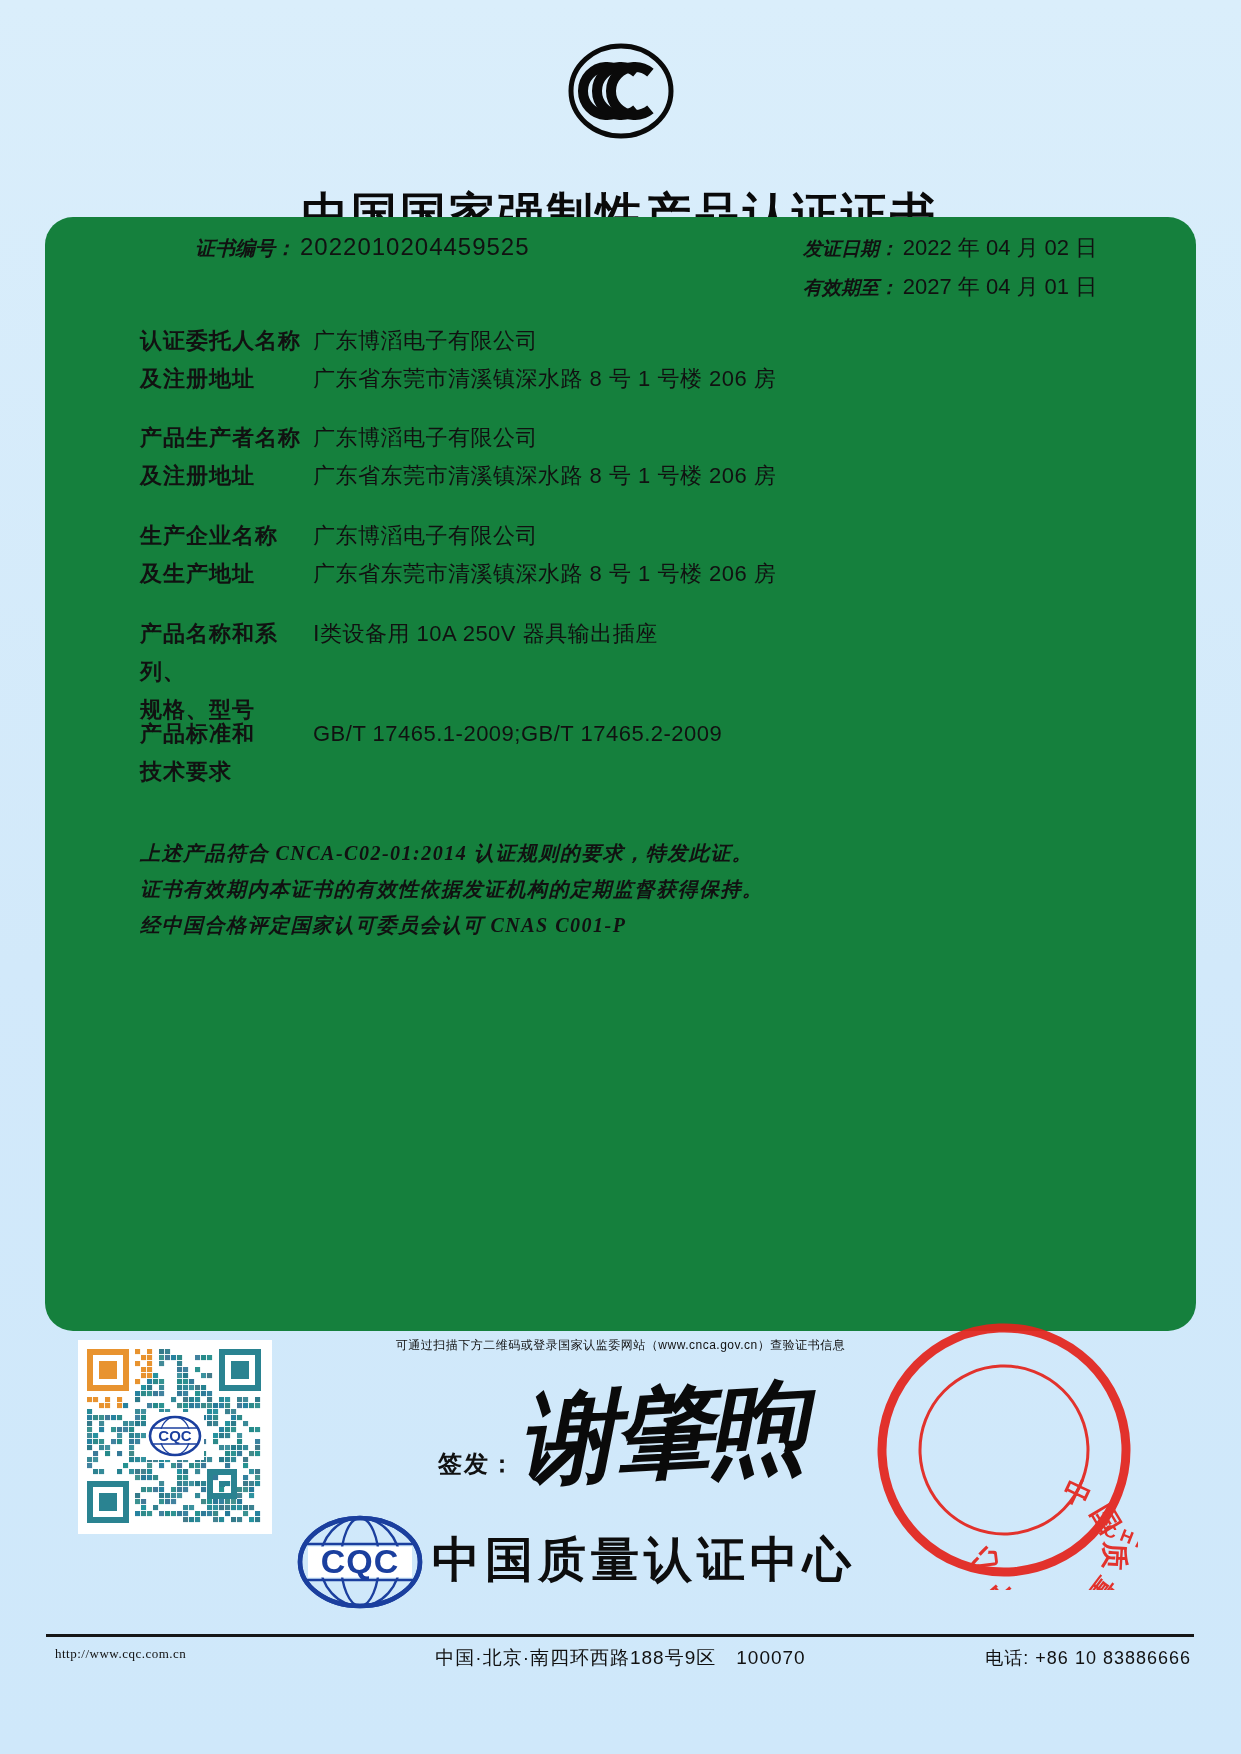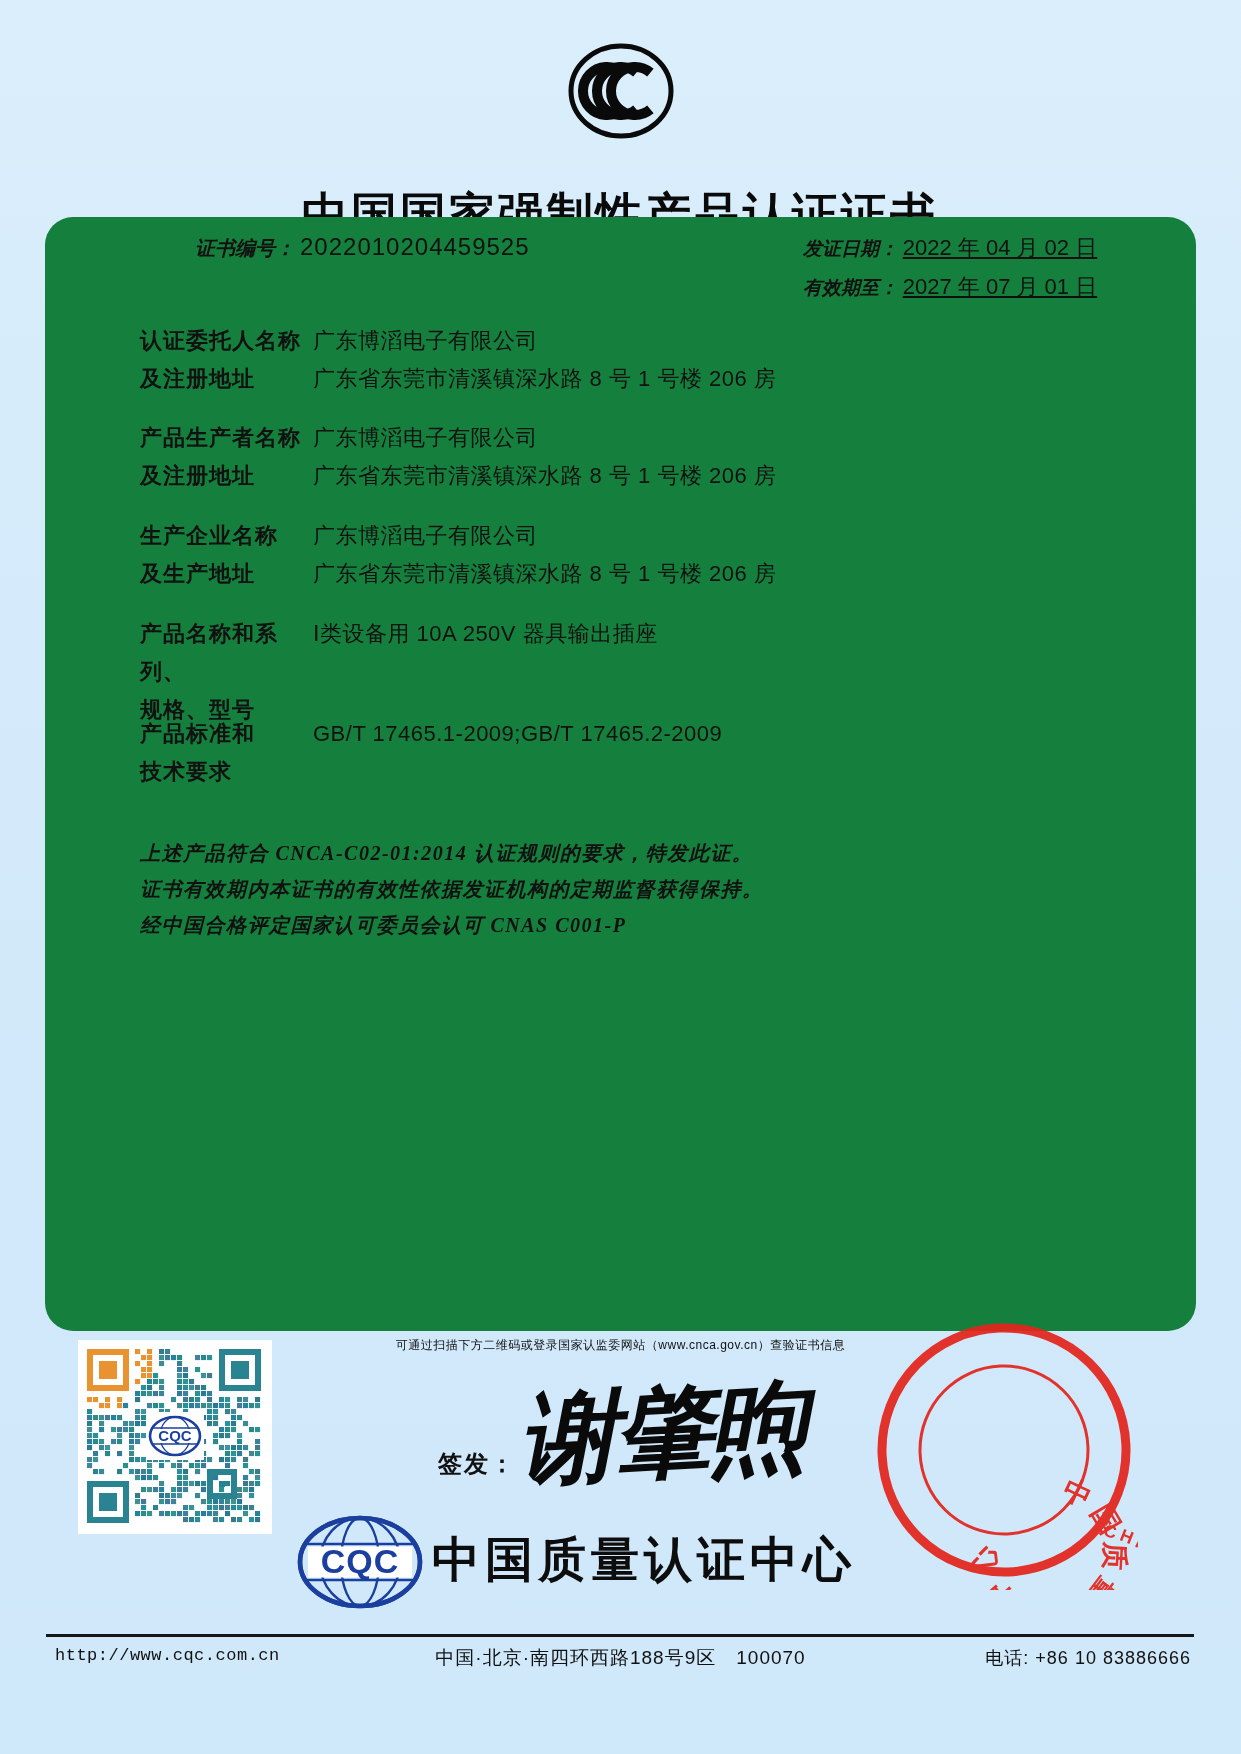--- a/index.html
+++ b/index.html
@@ -12,40 +12,40 @@
   .header{position:absolute;left:0;top:40px;width:100%;display:flex;align-items:center;justify-content:center;gap:42px;flex-direction:column;}
   .title{font-size:46px;font-weight:bold;letter-spacing:3px;color:#0a0a0a;}
   .panel{
     position:absolute;left:45px;top:217px;width:1151px;height:1114px;
     background:#15803d;border-radius:28px;
   }
   .kai{font-family:"Liberation Serif",serif;font-style:italic;font-weight:bold;}
   .certrow{position:absolute;left:150px;top:16px;font-size:20px;}
   .certrow .num{font-style:normal;font-weight:normal;font-family:"Liberation Sans",sans-serif;font-size:24px;letter-spacing:1px;}
   .dates{position:absolute;left:758px;top:12px;line-height:38px;font-size:19px;}
-  .dates .val{font-style:normal;font-weight:normal;font-family:"Liberation Sans",sans-serif;font-size:22px;text-decoration:underline;}
+  .dates .val{font-style:normal;font-weight:normal;font-family:"Liberation Sans",sans-serif;font-size:22px;}
   .frow{position:absolute;left:95px;right:40px;display:grid;grid-template-columns:173px 1fr;line-height:38px;font-size:22px;}
   .frow .lbl{font-weight:bold;letter-spacing:1px;}
   .frow .val{letter-spacing:0.5px;}
   .statements{position:absolute;left:95px;top:618px;line-height:36px;font-size:20px;letter-spacing:1.5px;
     font-family:"Liberation Serif",serif;font-style:italic;font-weight:700;}
   .verify{position:absolute;left:0;right:0;top:1096px;text-align:center;font-size:12px;letter-spacing:0.5px;margin-top:24px;}
   .qr-block{position:absolute;left:78px;top:1340px;width:176px;height:176px;background:#ffffff;padding:9px;}
   .qr-logo{position:absolute;left:68px;top:72px;width:58px;height:48px;background:#fff;display:flex;align-items:center;justify-content:center;}
   .sign-label{position:absolute;left:438px;top:1448px;font-size:24px;font-weight:bold;letter-spacing:2px;}
   .signature{
     position:absolute;left:518px;top:1378px;width:330px;
     font-size:100px;font-family:"Liberation Serif",serif;font-style:italic;font-weight:bold;
     transform:rotate(-3deg);letter-spacing:-6px;color:#0a0a0a;line-height:1.1;
   }
   .cqc-globe{position:absolute;left:296px;top:1514px;}
   .cqc-name{position:absolute;left:432px;top:1528px;font-size:48px;font-weight:600;letter-spacing:5px;color:#0d0d0d;}
   .stamp{position:absolute;left:870px;top:1316px;opacity:0.93;}
   .footer-line{position:absolute;left:46px;top:1634px;width:1148px;height:3px;background:#161616;}
-  .footer-web{position:absolute;left:55px;top:1646px;font-family:Liberation Mono, monospace;font-size:17px;letter-spacing:0.5px;}
+  .footer-web{position:absolute;left:55px;top:1646px;font-family:Liberation Serif, serif;font-size:13px;letter-spacing:0.5px;}
   .footer-addr{position:absolute;left:0;right:0;top:1645px;text-align:center;font-size:19px;letter-spacing:1px;}
   .footer-phone{position:absolute;right:50px;top:1646px;font-size:18px;letter-spacing:1px;}
 </style>
 </head>
 <body>
 
 <div class="header">
   <svg width="112" height="102" viewBox="0 0 112 102">
     <ellipse cx="56" cy="51" rx="50" ry="45" fill="none" stroke="#0a0a0a" stroke-width="5"></ellipse>
     <path d="M 57.4,32.6 A 24,24 0 1 0 57.4,69.4" fill="none" stroke="#0a0a0a" stroke-width="10"></path>
@@ -62,21 +62,21 @@
     <span class="num">2022010204459525</span>
   </div>
 
   <div class="dates kai">
     <div>
       <span>发证日期：</span>
       <span class="val">2022 年 04 月 02 日</span>
     </div>
     <div>
       <span>有效期至：</span>
-      <span class="val">2027 年 07 月 01 日</span>
+      <span class="val">2027 年 04 月 01 日</span>
     </div>
   </div>
 
   <div class="frow" style="top:105px">
     <span class="lbl">认证委托人名称</span>
     <span class="val">广东博滔电子有限公司</span>
     <span class="lbl">及注册地址</span>
     <span class="val">广东省东莞市清溪镇深水路 8 号 1 号楼 206 房</span>
   </div>
 

